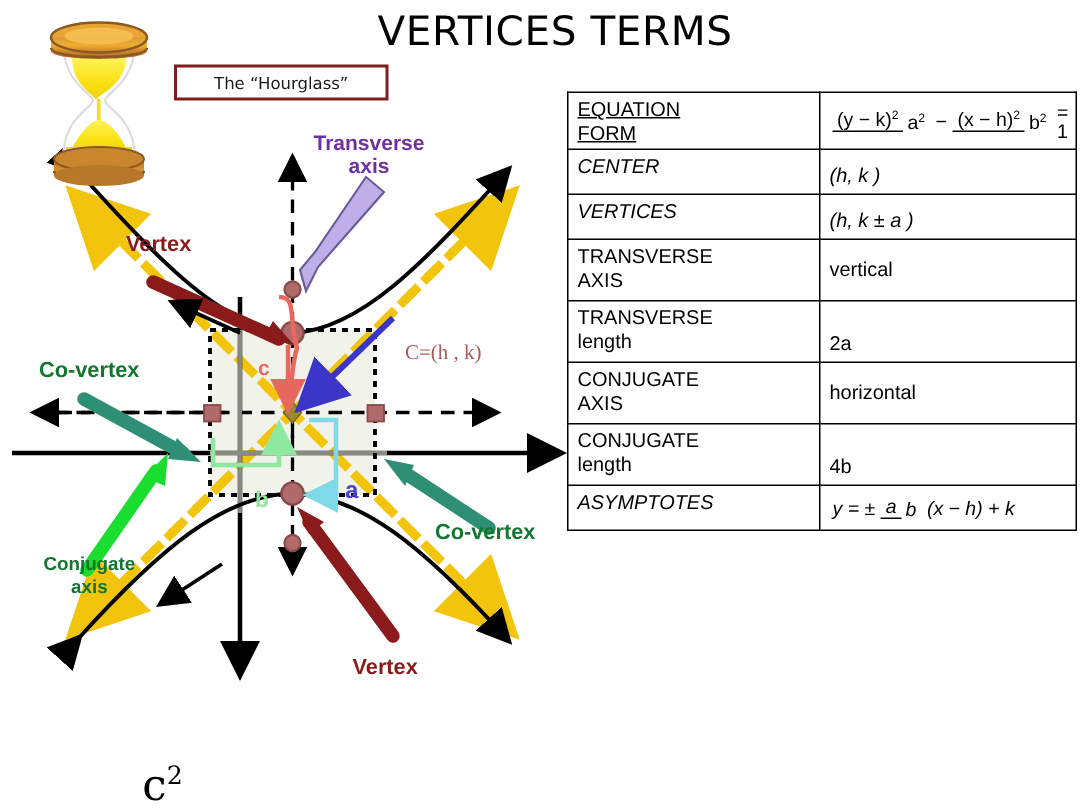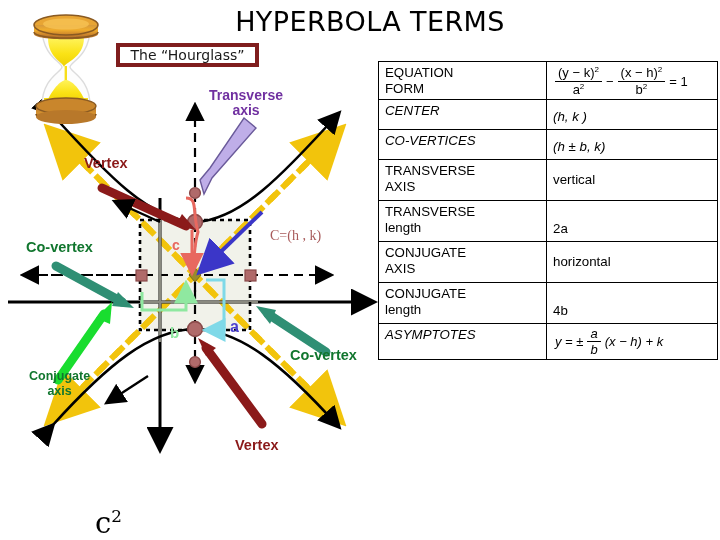--- a/index.html
+++ b/index.html
@@ -30,26 +30,26 @@
     font-family: "DejaVu Sans", sans-serif;
   }
 
   
   #hourglass-caption {
     position: absolute;
     left: 116px;
     top: 43px;
     width: 143px;
     height: 24px;
-    border: 4px solid #7f1d1d;
+    border: 2px solid #7f1d1d;
     box-sizing: border-box;
     display: flex;
     align-items: center;
     justify-content: center;
-    font-size: 14px;
+    font-size: 11px;
     color: #1a1a1a;
     font-family: "DejaVu Sans", sans-serif;
     background: #ffffff;
     z-index: 40;
   }
 
   
   #hourglass {
     position: absolute;
     left: 24px;
@@ -155,35 +155,35 @@
   #terms-table td.val {
     vertical-align: bottom;
     font-size: 13.3px;
     padding-bottom: 5px;
   }
   #terms-table tr.r-eq td.val { vertical-align: middle; padding-bottom: 3px;}
   #terms-table tr.r-tax td.val,
   #terms-table tr.r-cax td.val { vertical-align: middle; }
   #terms-table tr.r-asym td.val { vertical-align: middle; padding-bottom: 3px;}
 
-  .rowh1 { height: 37px; }
+  .rowh1 { height: 37px; text-decoration: underline; }
   .rowh2 { height: 41px; }
   .rowh3 { height: 30px; font-style: italic; }
 
   
   .mathrow {
     display: inline-flex;
     align-items: center;
     font-family: "Liberation Sans", sans-serif;
     font-size: 13px;
     line-height: 1;
   }
   .frac {
     display: inline-flex;
-    flex-direction: column;
+    flex-direction: row;
     align-items: center;
     vertical-align: middle;
     margin: 0 2px;
   }
   .frac .num {
     padding: 0 3px 1px 3px;
     border-bottom: 1.2px solid #000;
     white-space: nowrap;
   }
   .frac .den {
@@ -235,21 +235,21 @@
       <ellipse cx="42" cy="16" rx="23" ry="5.6" fill="#f6c152" opacity="0.85"></ellipse>
       <path d="M10 24 C10 32, 74 32, 74 24" fill="none" stroke="#8a5a22" stroke-width="1.6"></path>
 
       <path d="M12 98 L12 108 C12 115, 72 115, 72 108 L72 98 Z" fill="url(#capBot)"></path>
       <ellipse cx="42" cy="98" rx="30" ry="8" fill="#c9862c" stroke="#8a5a22" stroke-width="1.4"></ellipse>
       <path d="M12 106 C12 114, 72 114, 72 106" fill="none" stroke="#7c4f1e" stroke-width="1.6"></path>
       <ellipse cx="42" cy="109" rx="30" ry="7" fill="#b8782a"></ellipse>
     </svg>
   </div>
 
-  <div id="page-title">HYPERBOLA TERMS</div>
+  <div id="page-title">VERTICES TERMS</div>
 
   <div id="hourglass-caption">
     <span>The “Hourglass”</span>
   </div>
 
   <div id="diagram">
     <svg width="380" height="380" viewBox="0 0 380 380">
       <defs>
         <marker id="arrBlack" markerWidth="9" markerHeight="9" refX="7" refY="4.5" orient="auto">
           <path d="M0,0 L9,4.5 L0,9 Z" fill="#000"></path>
@@ -397,25 +397,25 @@
             <span class="sym">= 1</span>
           </span>
         </td>
       </tr>
 
       <tr class="rowh3">
         <td class="term">CENTER</td>
         <td class="val">(h, k )</td>
       </tr>
 
-
       <tr class="rowh3">
-        <td class="term">CO-VERTICES</td>
-        <td class="val">(h ± b, k)</td>
-      </tr>
+        <td class="term">VERTICES</td>
+        <td class="val">(h, k ± a )</td>
+      </tr>
+
 
       <tr class="r-tax rowh2">
         <td class="term">TRANSVERSE<br>AXIS</td>
         <td class="val">vertical</td>
       </tr>
 
       <tr class="rowh2">
         <td class="term">TRANSVERSE<br>length</td>
         <td class="val">2a</td>
       </tr>

